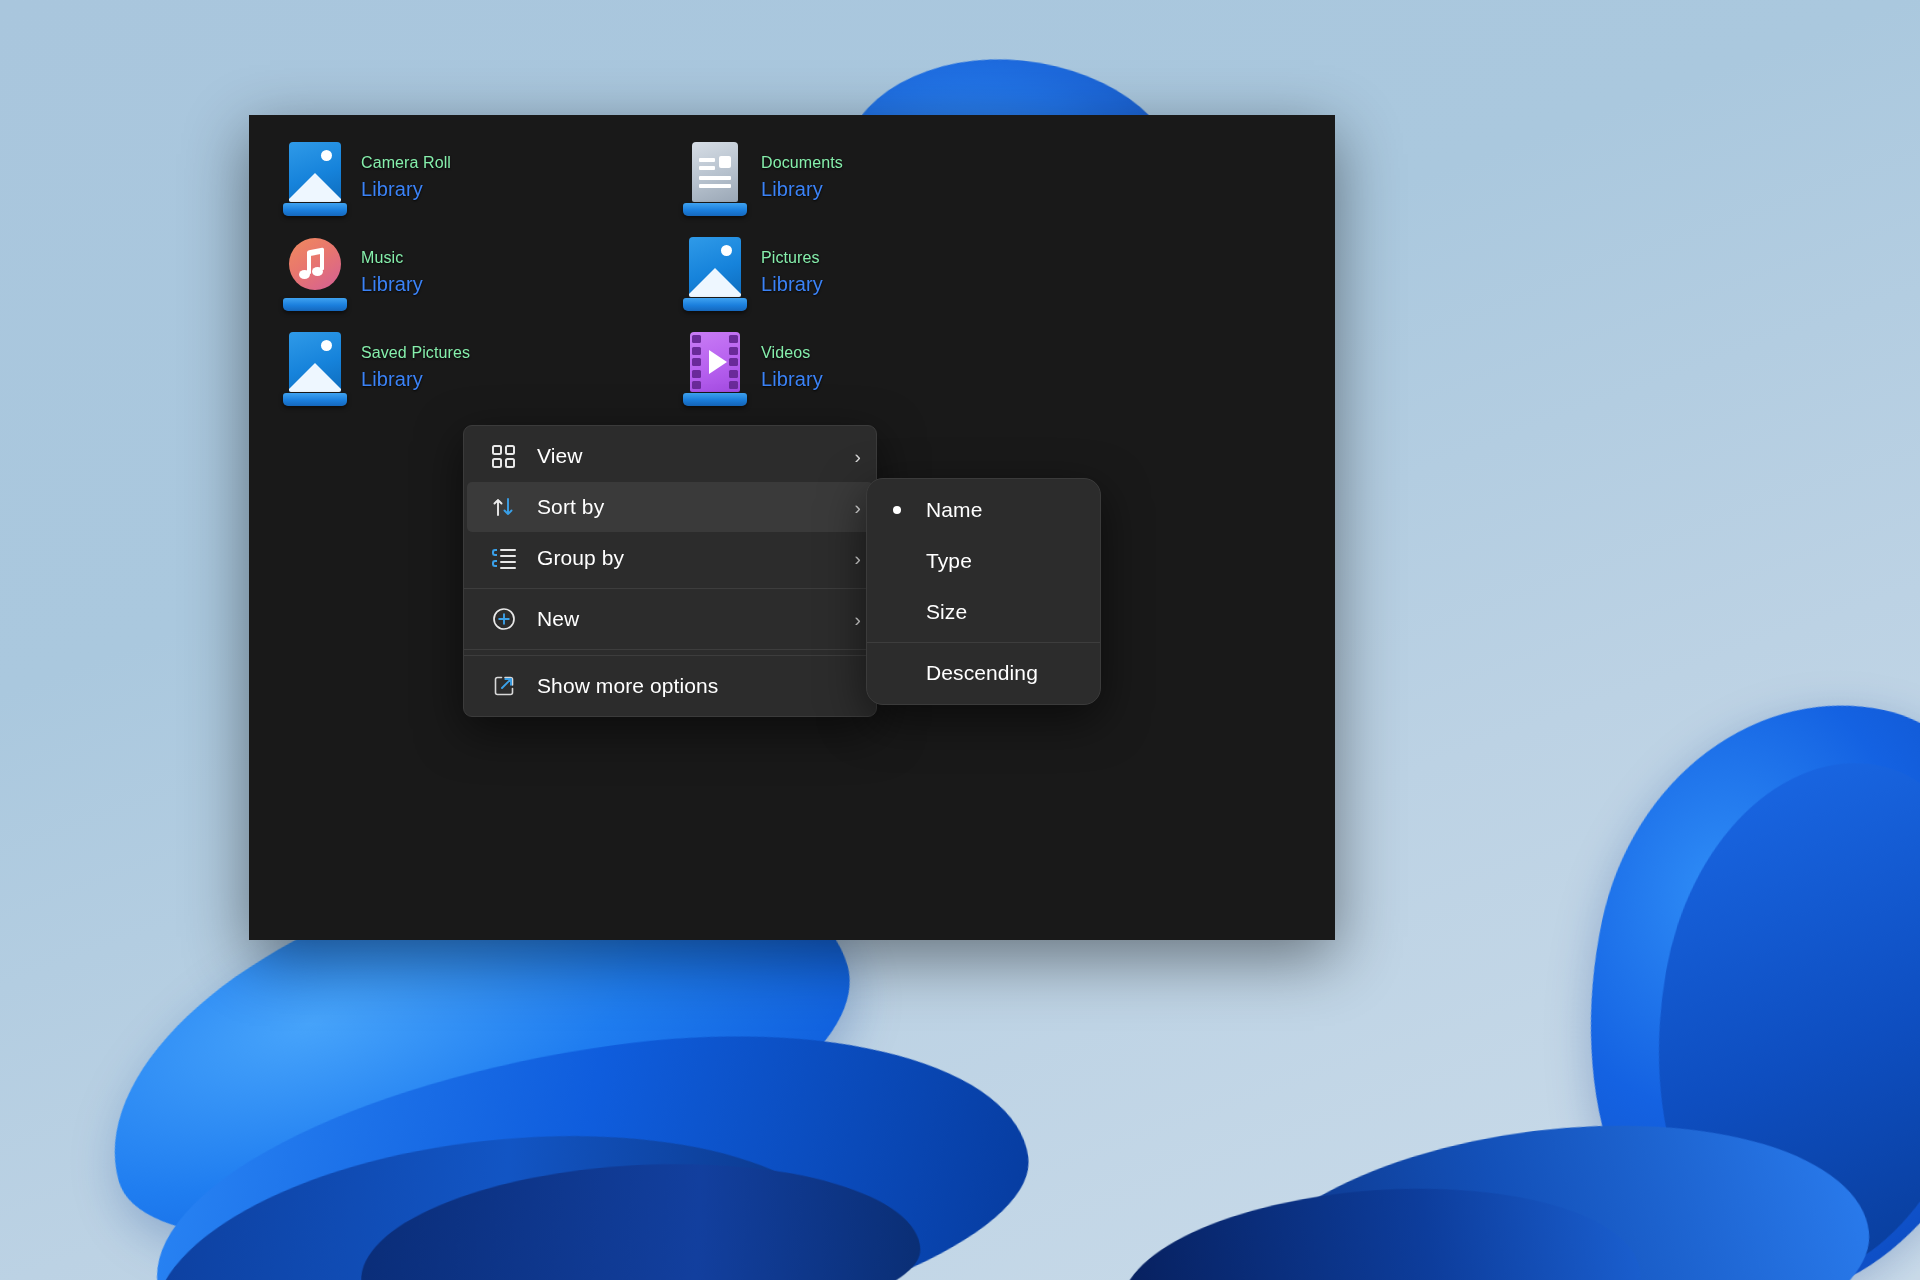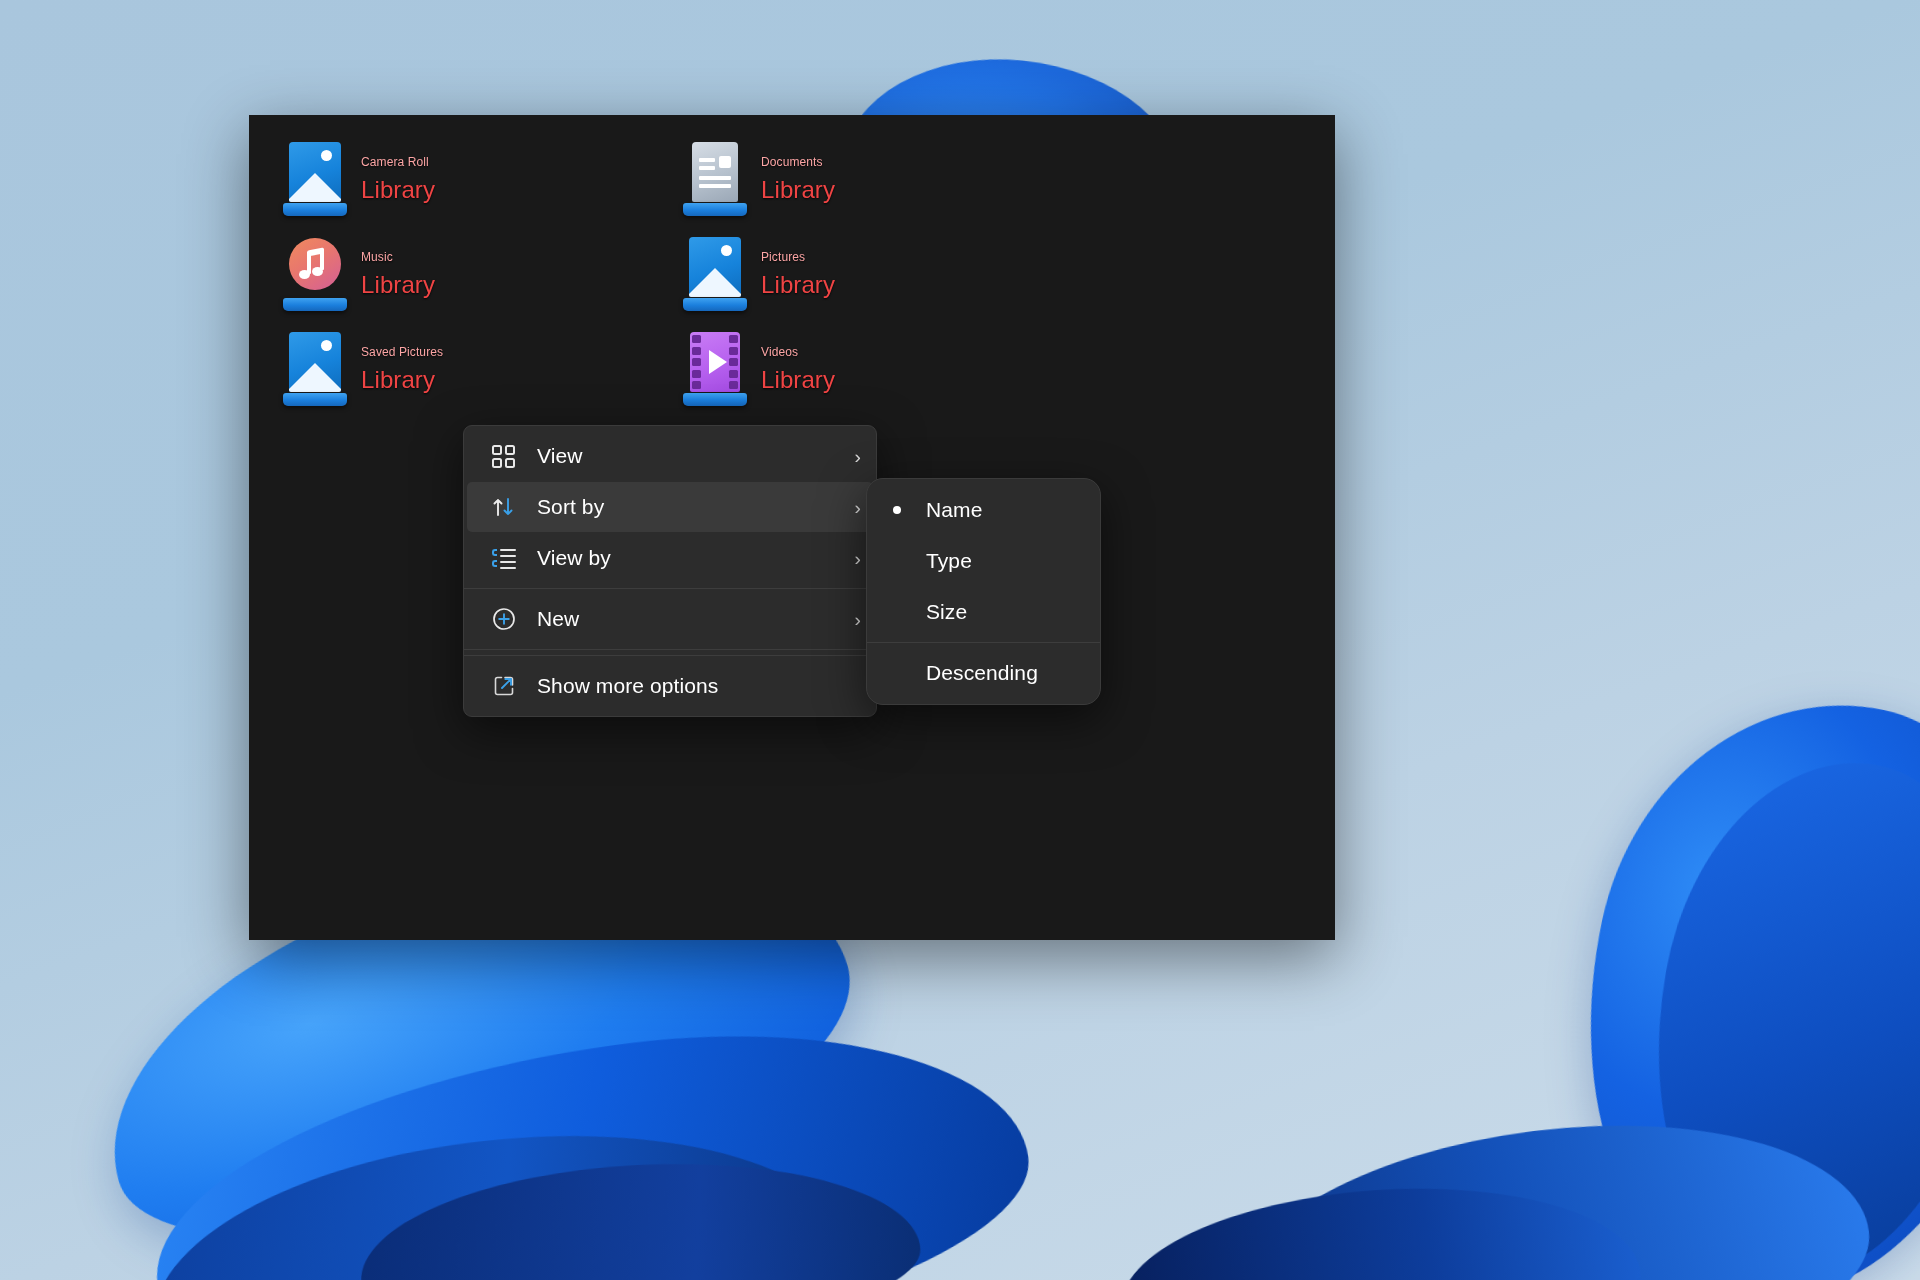--- a/index.html
+++ b/index.html
@@ -135,29 +135,29 @@
     padding-top: 7px;
   }
   .lib-icon-wrap {
     position: relative;
     width: 68px; height: 76px;
     flex: 0 0 68px;
     margin-right: 12px;
   }
   .lib-text { padding-top: 9px; }
   .lib-title {
-    color: #fca5a5;
-    font-size: 12px;
+    color: #86efac;
+    font-size: 16px;
     line-height: 27px;
     letter-spacing: 0.1px;
     text-shadow: 0 1px 2px rgba(0,0,0,0.85);
   }
   .lib-sub {
-    color: #ef4444;
-    font-size: 24px;
+    color: #3b82f6;
+    font-size: 20px;
     line-height: 27px;
     letter-spacing: 0.1px;
     text-shadow: 0 1px 2px rgba(0,0,0,0.85);
   }
 
   
   .lib-stand {
     position: absolute;
     left: 2px; bottom: 0;
     width: 64px; height: 13px;
@@ -582,21 +582,21 @@
 
     <div class="menu-item">
       <span class="menu-ico ic-group">
         <span class="bullet b1"></span>
           <span class="bullet b2"></span>
         <span class="ln l1"></span>
           <span class="ln l2"></span>
           <span class="ln l3"></span>
           <span class="ln l4"></span>
       </span>
-      <span class="menu-label">View by</span>
+      <span class="menu-label">Group by</span>
       <span class="menu-chevron">›</span>
     </div>
 
     <div class="menu-sep"></div>
 
     <div class="menu-item">
       <span class="menu-ico">
         <svg width="26" height="26" viewBox="0 0 26 26">
           <circle cx="13" cy="13" r="10" fill="none" stroke="#e8e8e8" stroke-width="1.7"></circle>
           <path d="M13 8.2 V17.8 M8.2 13 H17.8" stroke="#3aa0e8" stroke-width="1.9" stroke-linecap="round"></path>

